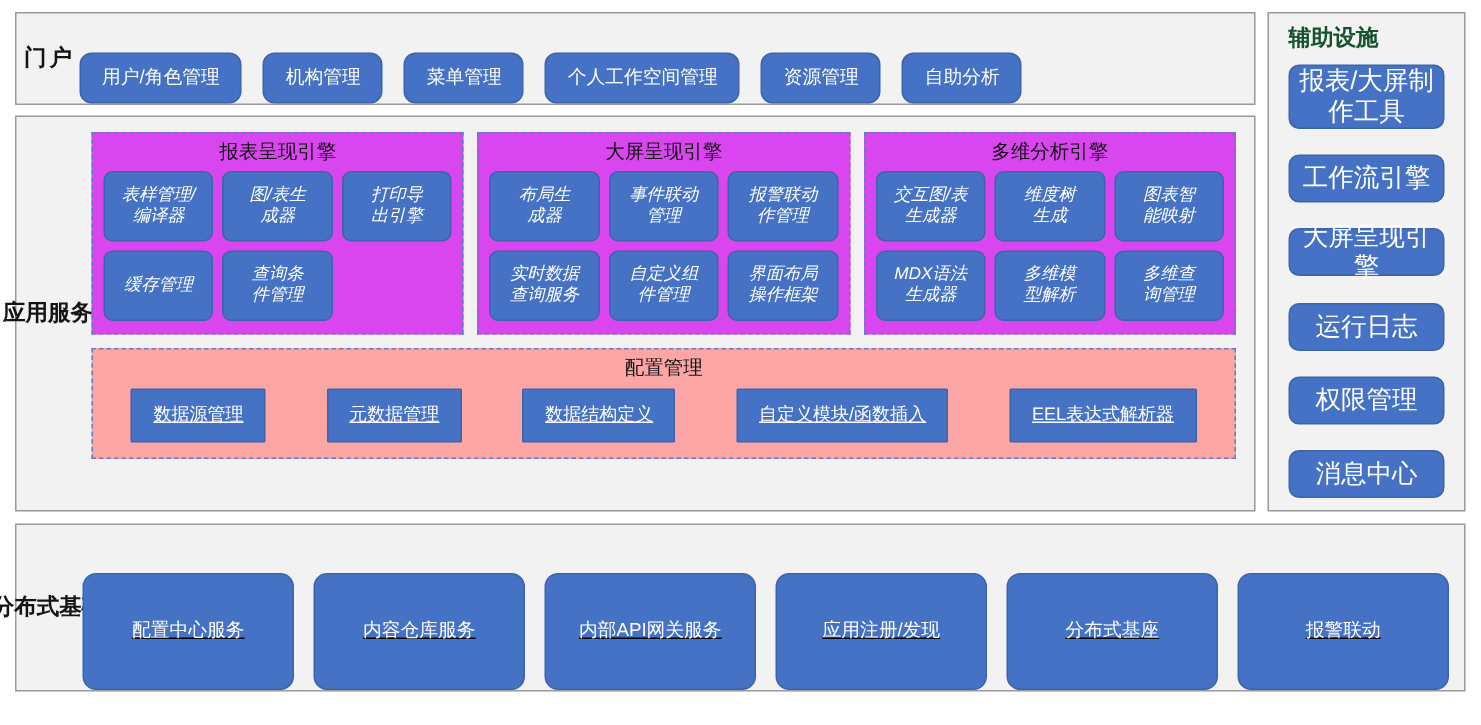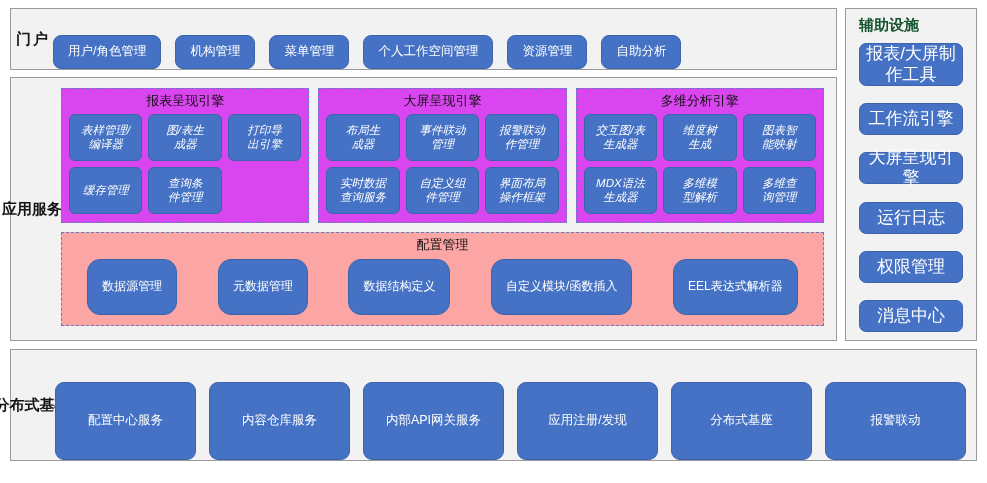--- a/index.html
+++ b/index.html
@@ -174,25 +174,26 @@
   }
   .config-row {
     display: flex;
     flex-direction: row;
     justify-content: space-around;
     align-items: center;
     gap: 10px;
     margin-top: 4px;
   }
   .config-row .btn {
-    height: 56px;
+    height: 36px;
     font-size: 12px;
-    border-radius: 13px;
+    border-radius: 1px;
     padding: 0 14px;
     flex: 0 0 auto;
+    text-decoration: underline;
   }
 
   
   .aux-panel {
     flex: 0 0 132px;
     width: 132px;
     flex-direction: column;
     align-items: stretch;
     padding: 7px 13px 8px 13px;
   }
@@ -224,20 +225,21 @@
     height: 112px;
   }
   .base-row {
     display: flex;
     flex-direction: row;
     align-items: center;
     justify-content: space-between;
     gap: 13px;
     width: 100%;
     padding: 0 10px 0 2px;
+    text-decoration: underline;
   }
   .base-row .btn {
     flex: 1 1 0;
     height: 78px;
     font-size: 12.5px;
     border-radius: 9px;
   }
 </style>
 </head>
 <body>

